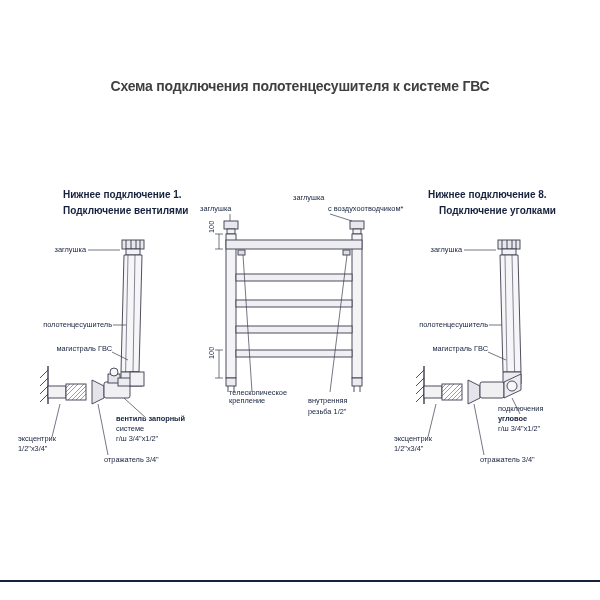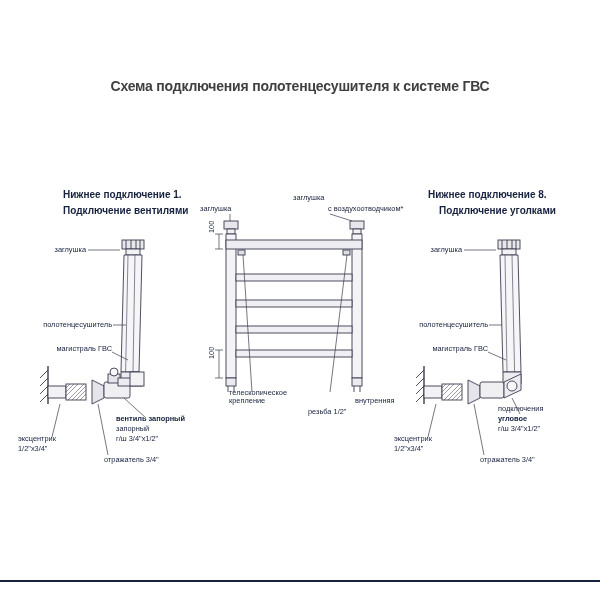--- a/index.html
+++ b/index.html
@@ -110,21 +110,21 @@
     <line x1="108" y1="455" x2="98" y2="404" stroke-width="0.7"></line>
   </g>
 </svg>
 
 <div class="lbl right" style="left:22px; top:245px; width:64px;">заглушка</div>
 <div class="lbl right" style="left:18px; top:320px; width:94px;">полотенцесушитель</div>
 <div class="lbl right" style="left:28px; top:344px; width:84px;">магистраль ГВС</div>
 <div class="lbl" style="left:18px; top:434px;">эксцентрик</div>
 <div class="lbl" style="left:18px; top:444px;">1/2"х3/4"</div>
 <div class="lbl" style="left:116px; top:414px;font-weight:bold;">вентиль запорный</div>
-<div class="lbl" style="left:116px; top:424px;">запорный</div>
+<div class="lbl" style="left:116px; top:424px;">системе</div>
 <div class="lbl" style="left:116px; top:434px;">г/ш 3/4"х1/2"</div>
 <div class="lbl" style="left:104px; top:455px;">отражатель 3/4"</div>
 
 <svg width="600" height="600" aria-hidden="true">
   <g stroke="#3b3b4f" fill="none" stroke-width="0.9">
 
     <rect x="224" y="221" width="14" height="8" fill="#e8e8ec"></rect>
     <rect x="227" y="229" width="8" height="5" fill="#f2f2f4"></rect>
     <rect x="350" y="221" width="14" height="8" fill="#e8e8ec"></rect>
     <rect x="353" y="229" width="8" height="5" fill="#f2f2f4"></rect>
@@ -164,21 +164,21 @@
   </g>
 </svg>
 
 <div class="lbl" style="left:200px; top:204px;">заглушка</div>
 <div class="lbl" style="left:293px; top:193px;">заглушка</div>
 <div class="lbl" style="left:285px; top:204px;margin-left:43px;">с воздухоотводчиком*</div>
 <div class="lbl" style="left:207px; top:233px; transform:rotate(-90deg); transform-origin: left top;">100</div>
 <div class="lbl" style="left:207px; top:359px; transform:rotate(-90deg); transform-origin: left top;">100</div>
 <div class="lbl" style="left:229px; top:396px;">крепление</div>
 <div class="lbl" style="left:229px; top:388px;text-align:right;">телескопическое</div>
-<div class="lbl" style="left:308px; top:396px;margin-left:47px;">внутренняя</div>
+<div class="lbl" style="left:308px; top:396px;">внутренняя</div>
 <div class="lbl" style="left:308px; top:407px;">резьба 1/2"</div>
 
 <div class="panel-heading" style="left:428px; top:189px;">Нижнее подключение 8.</div>
 <div class="panel-heading" style="left:439px; top:205px;">Подключение уголками</div>
 
 <svg width="600" height="600" aria-hidden="true">
   <g stroke="#3b3b4f" fill="none" stroke-width="0.9">
 
     <rect x="498" y="240" width="22" height="9" fill="#e8e8ec"></rect>
     <line x1="502" y1="240" x2="502" y2="249"></line>

